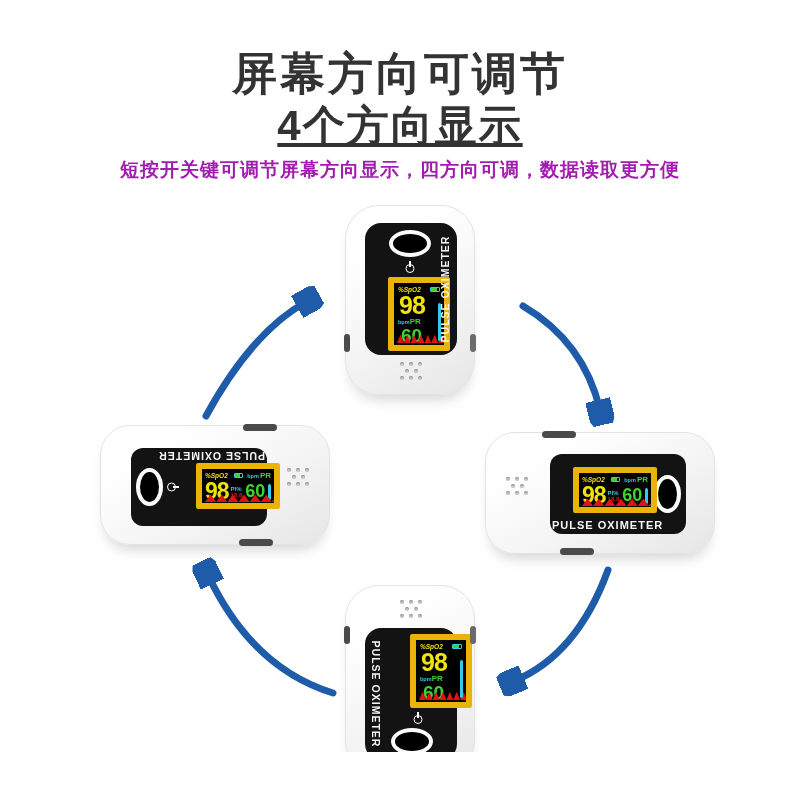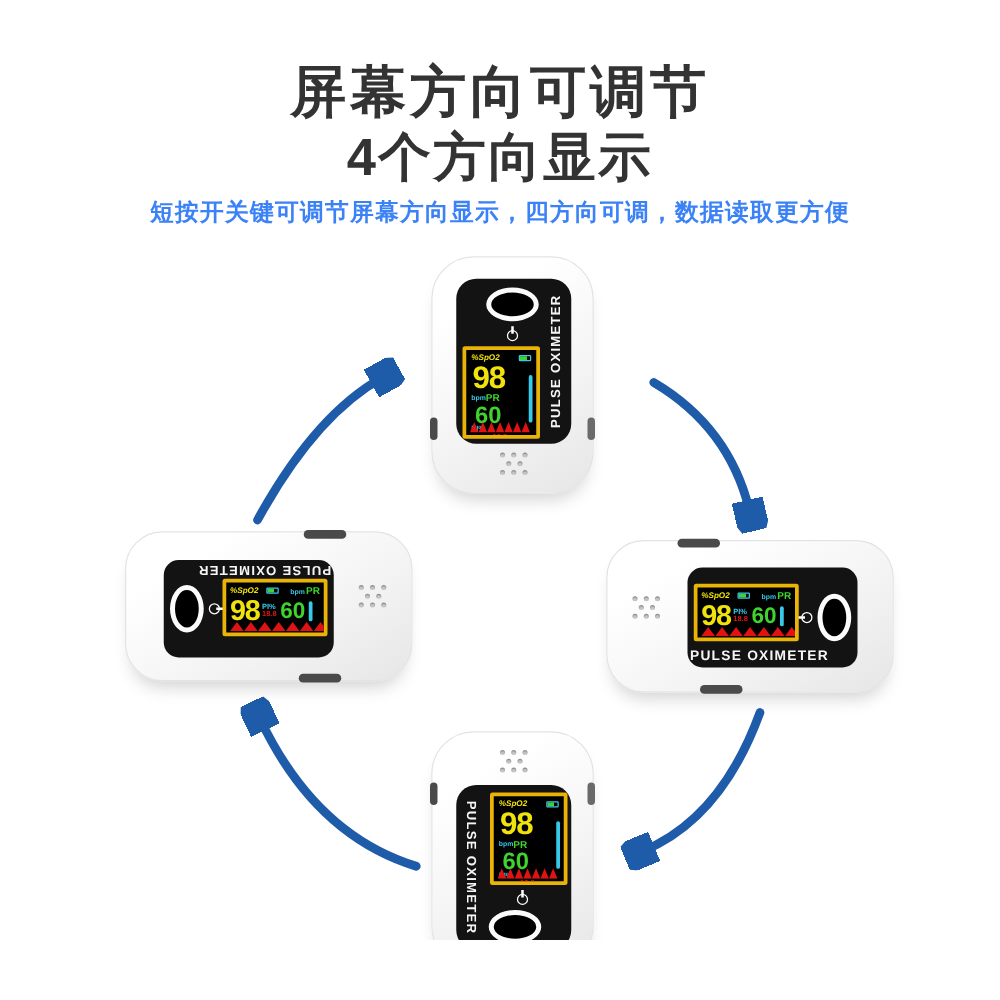--- a/index.html
+++ b/index.html
@@ -6,39 +6,39 @@
   html,body { background:#fff; }
   #canvas {
     position:relative; width:800px; height:752px; margin:0 auto;
     background:#ffffff; overflow:hidden;
     font-family:"Liberation Sans","DejaVu Sans",sans-serif;
   }
   
   .title1 { position:absolute; top:44px; left:0; width:100%; text-align:center;
     font-size:45px; font-weight:bold; color:#333; letter-spacing:3px; }
   .title2 { position:absolute; top:98px; left:0; width:100%; text-align:center;
-    font-size:42px; font-weight:bold; color:#333; letter-spacing:2px; }
+    font-size:42px; font-weight:bold; color:#333; letter-spacing:2px;text-decoration:underline; }
   .subtitle { position:absolute; top:157px; left:0; width:100%; text-align:center;
-    font-size:19px; font-weight:bold; color:#3b82f6; letter-spacing:1px; }
+    font-size:19px; font-weight:bold; color:#a21caf; letter-spacing:1px; }
   
   #arrows { position:absolute; left:0; top:0; z-index:1; }
   #arrows path { stroke:#1e5ba9; stroke-width:7; fill:none; stroke-linecap:round; }
   
   .device { position:absolute; z-index:2; background:linear-gradient(150deg,#ffffff 20%,#f4f4f4 60%,#e6e6e6);
     border:1px solid #e3e3e3; box-shadow:0 10px 14px -6px rgba(0,0,0,.18); }
   .panel { position:absolute; background:#131313; }
   .ring { position:absolute; border:4.5px solid #fbfbfb; border-radius:50%; background:#000; }
   .power { position:absolute; width:12px; height:12px; }
   .power .pw-c { position:absolute; bottom:0; left:50%; transform:translateX(-50%);
     width:9px; height:9px; border:1.6px solid #fff; border-radius:50%; }
   .power .pw-l { position:absolute; top:0; left:50%; transform:translateX(-50%);
     width:2px; height:6px; background:#fff; }
   .power.r90  { transform:rotate(90deg); }
   .power.r270 { transform:rotate(-90deg); }
-  .screen { position:absolute; background:#000; border:3px solid #eab308; overflow:hidden; }
+  .screen { position:absolute; background:#000; border:6px solid #eab308; overflow:hidden;margin-left:18px; }
   .strip { position:absolute; display:flex; align-items:center; justify-content:center; }
   .strip span, .brandline { color:#f5f5f5; font-weight:bold; white-space:nowrap; letter-spacing:1px; }
   .strip span { font-size:10.5px; }
   .strip.up   span { transform:rotate(-90deg); }
   .strip.down span { transform:rotate(90deg);  }
   .brandline { position:absolute; text-align:center; font-size:10.5px; }
   .brandline.flip { transform:rotate(180deg); }
   .dots { position:absolute; }
   .drow { display:flex; gap:5px; justify-content:center; margin-bottom:3px; }
   .drow i { width:4px; height:4px; border-radius:50%; background:#c6c6c6;

